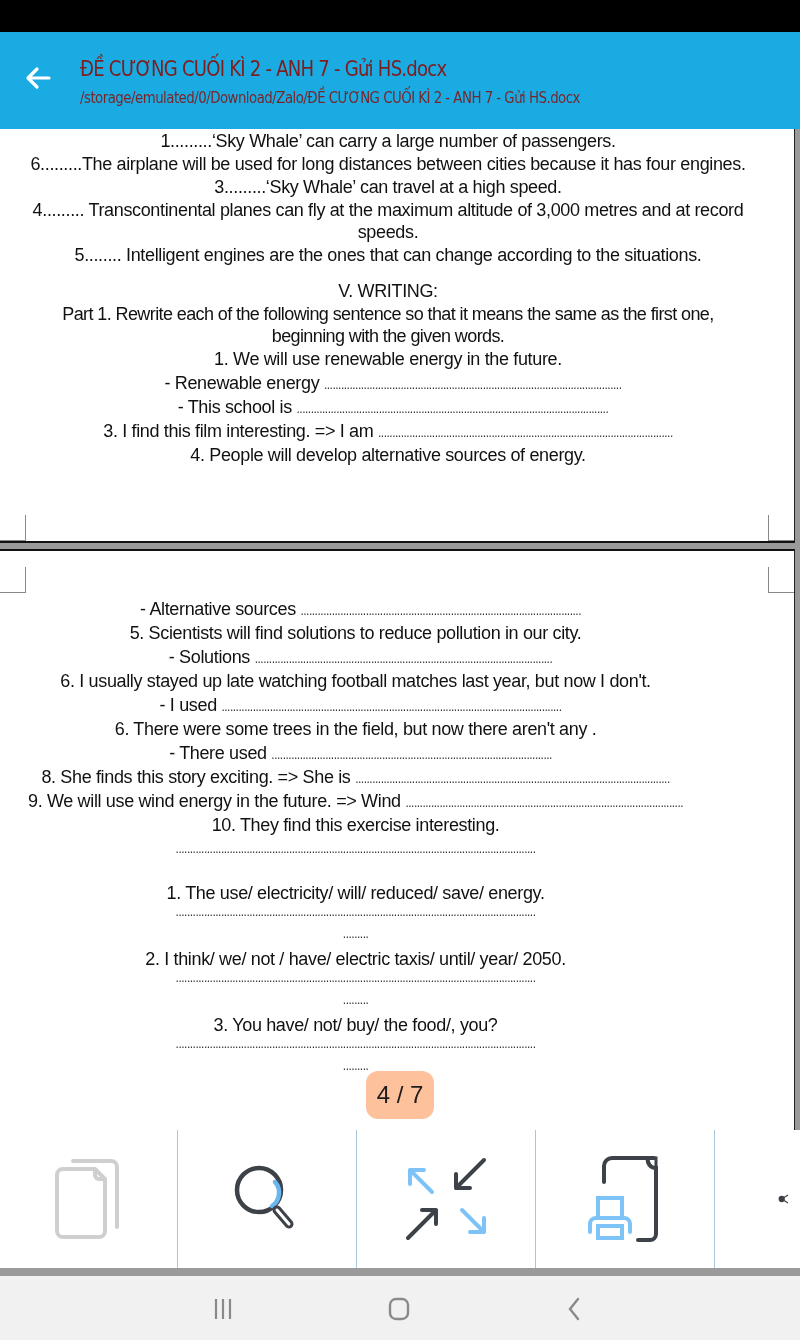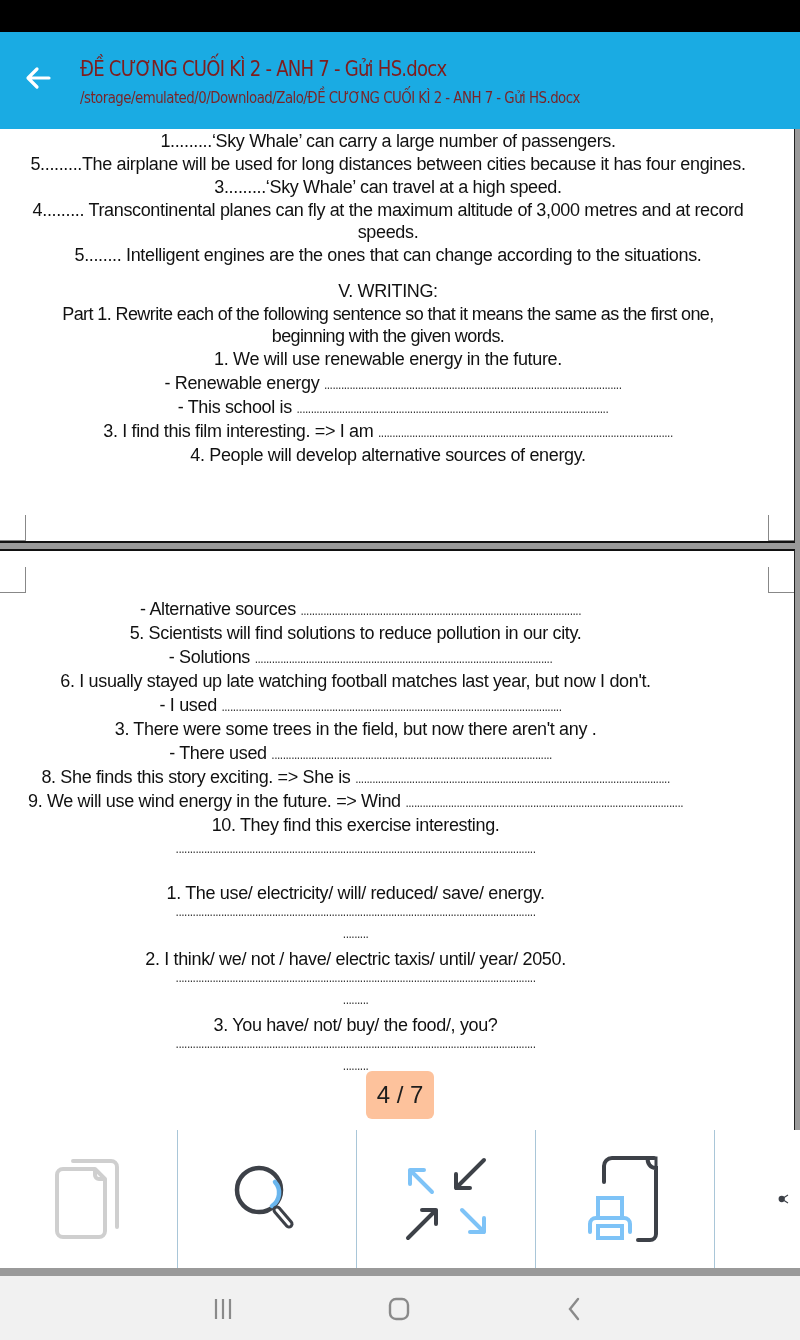--- a/index.html
+++ b/index.html
@@ -25,21 +25,21 @@
   .cm-tr { right: 0; border-width: 1px 0 0 1px; }
 
   .doc-text { position: absolute; left: 28px; font-family: "Liberation Sans Narrow", "Liberation Sans", sans-serif; font-size: 18px; color: #111; line-height: 22px; letter-spacing: -0.35px; }
   .line { white-space: nowrap; height: 24px; line-height: 24px; }
   .line.wrap { white-space: normal; height: auto; width: 720px; line-height: 22px; }
   .bold { font-weight: normal; letter-spacing: -0.6px; }
   .gap { height: 12px; }
   .dots { color: #333; letter-spacing: -0.5px; font-size: 12px; }
   .indent { padding-left: 10px; }
 
-  .page-indicator { position: absolute; left: 366px; top: 1071px; width: 68px; height: 48px; background: #fdbf97; border-radius: 6px; display: flex; align-items: center; justify-content: center; font-size: 24px; color: #111; font-family: "Liberation Sans", sans-serif; opacity: 0.95; }
+  .page-indicator { position: absolute; left: 366px; top: 1071px; width: 68px; height: 48px; background: #fdbf97; border-radius: 12px; display: flex; align-items: center; justify-content: center; font-size: 24px; color: #111; font-family: "Liberation Sans", sans-serif; opacity: 0.95; }
 
   .toolbar { position: absolute; left: 0; top: 1130px; width: 800px; height: 146px; background: #ffffff; }
   .tool { position: absolute; top: 0; height: 138px; width: 178px; display: flex; align-items: center; justify-content: center; cursor: pointer; border-right: 1px solid #a9c6d8; }
   .tool-bar-line { position: absolute; left: 0; top: 138px; width: 800px; height: 8px; background: #9a9a9a; }
 
   .nav-bar { position: absolute; left: 0; top: 1276px; width: 800px; height: 64px; background: #f1f1f1; }
   .nav-btn { position: absolute; top: 18px; width: 60px; height: 30px; display: flex; align-items: center; justify-content: center; cursor: pointer; }
 </style>
 </head>
 <body>
@@ -54,21 +54,21 @@
   </div>
   <div class="header-title">ĐỀ CƯƠNG CUỐI KÌ 2 - ANH 7 - Gửi HS.docx</div>
   <div class="header-path">/storage/emulated/0/Download/Zalo/ĐỀ CƯƠNG CUỐI KÌ 2 - ANH 7 - Gửi HS.docx</div>
 </div>
 
 <div class="viewer">
 
   <div class="page page-a">
     <div class="doc-text" style="top:10px;">
       <div class="line">1.........‘Sky Whale’ can carry a large number of passengers.</div>
-      <div class="line wrap">5.........The airplane will be used for long distances between cities because it has four engines.</div>
+      <div class="line wrap">6.........The airplane will be used for long distances between cities because it has four engines.</div>
       <div class="line">3.........‘Sky Whale’ can travel at a high speed.</div>
       <div class="line wrap">4......... Transcontinental planes can fly at the maximum altitude of 3,000 metres and at record speeds.</div>
       <div class="line">5........ Intelligent engines are the ones that can change according to the situations.</div>
       <div class="gap"></div>
       <div class="line">V. WRITING:</div>
       <div class="line wrap bold">Part 1. Rewrite each of the following sentence so that it means the same as the first one, beginning with the given words.</div>
       <div class="line">1. We will use renewable energy in the future.</div>
       <div class="line indent"><span> -  Renewable energy </span><span class="dots">.........................................................................................................</span></div>
       <div class="line indent"><span> - This school is </span><span class="dots">..............................................................................................................</span></div>
       <div class="line"><span>3. I find this film interesting.  =&gt; I am </span><span class="dots">........................................................................................................</span></div>
@@ -80,21 +80,21 @@
 
   <div class="page page-b">
     <div class="crop-mark cm-tl" style="top:16px; border-width:0 1px 1px 0;"></div>
     <div class="crop-mark cm-tr" style="top:16px; border-width:0 0 1px 1px;"></div>
     <div class="doc-text" style="top:46px;">
       <div class="line indent"><span> -  Alternative sources </span><span class="dots">...................................................................................................</span></div>
       <div class="line">5. Scientists will find solutions to reduce pollution in our city.</div>
       <div class="line indent"><span> -  Solutions </span><span class="dots">.........................................................................................................</span></div>
       <div class="line">6. I usually stayed up late watching football matches last year, but now I don't.</div>
       <div class="line indent"><span> - I used </span><span class="dots">........................................................................................................................</span></div>
-      <div class="line">3. There were some trees in the field, but now there aren't any .</div>
+      <div class="line">6. There were some trees in the field, but now there aren't any .</div>
       <div class="line indent"><span> -  There used </span><span class="dots">...................................................................................................</span></div>
       <div class="line"><span>8. She finds this story exciting. =&gt; She is </span><span class="dots">...............................................................................................................</span></div>
       <div class="line"><span>9. We will use wind energy in the future.  =&gt; Wind </span><span class="dots">..................................................................................................</span></div>
       <div class="line">10. They find this exercise interesting.</div>
       <div class="line dots" style="height:24px;">...............................................................................................................................</div>
       <div class="gap" style="height:20px;"></div>
       <div class="line">1. The use/ electricity/ will/ reduced/ save/ energy.</div>
       <div class="line dots" style="height:18px;line-height:14px;">...............................................................................................................................</div>
       <div class="line dots" style="height:24px;line-height:22px;">.........</div>
       <div class="line">2. I think/ we/ not / have/ electric taxis/ until/ year/ 2050.</div>

